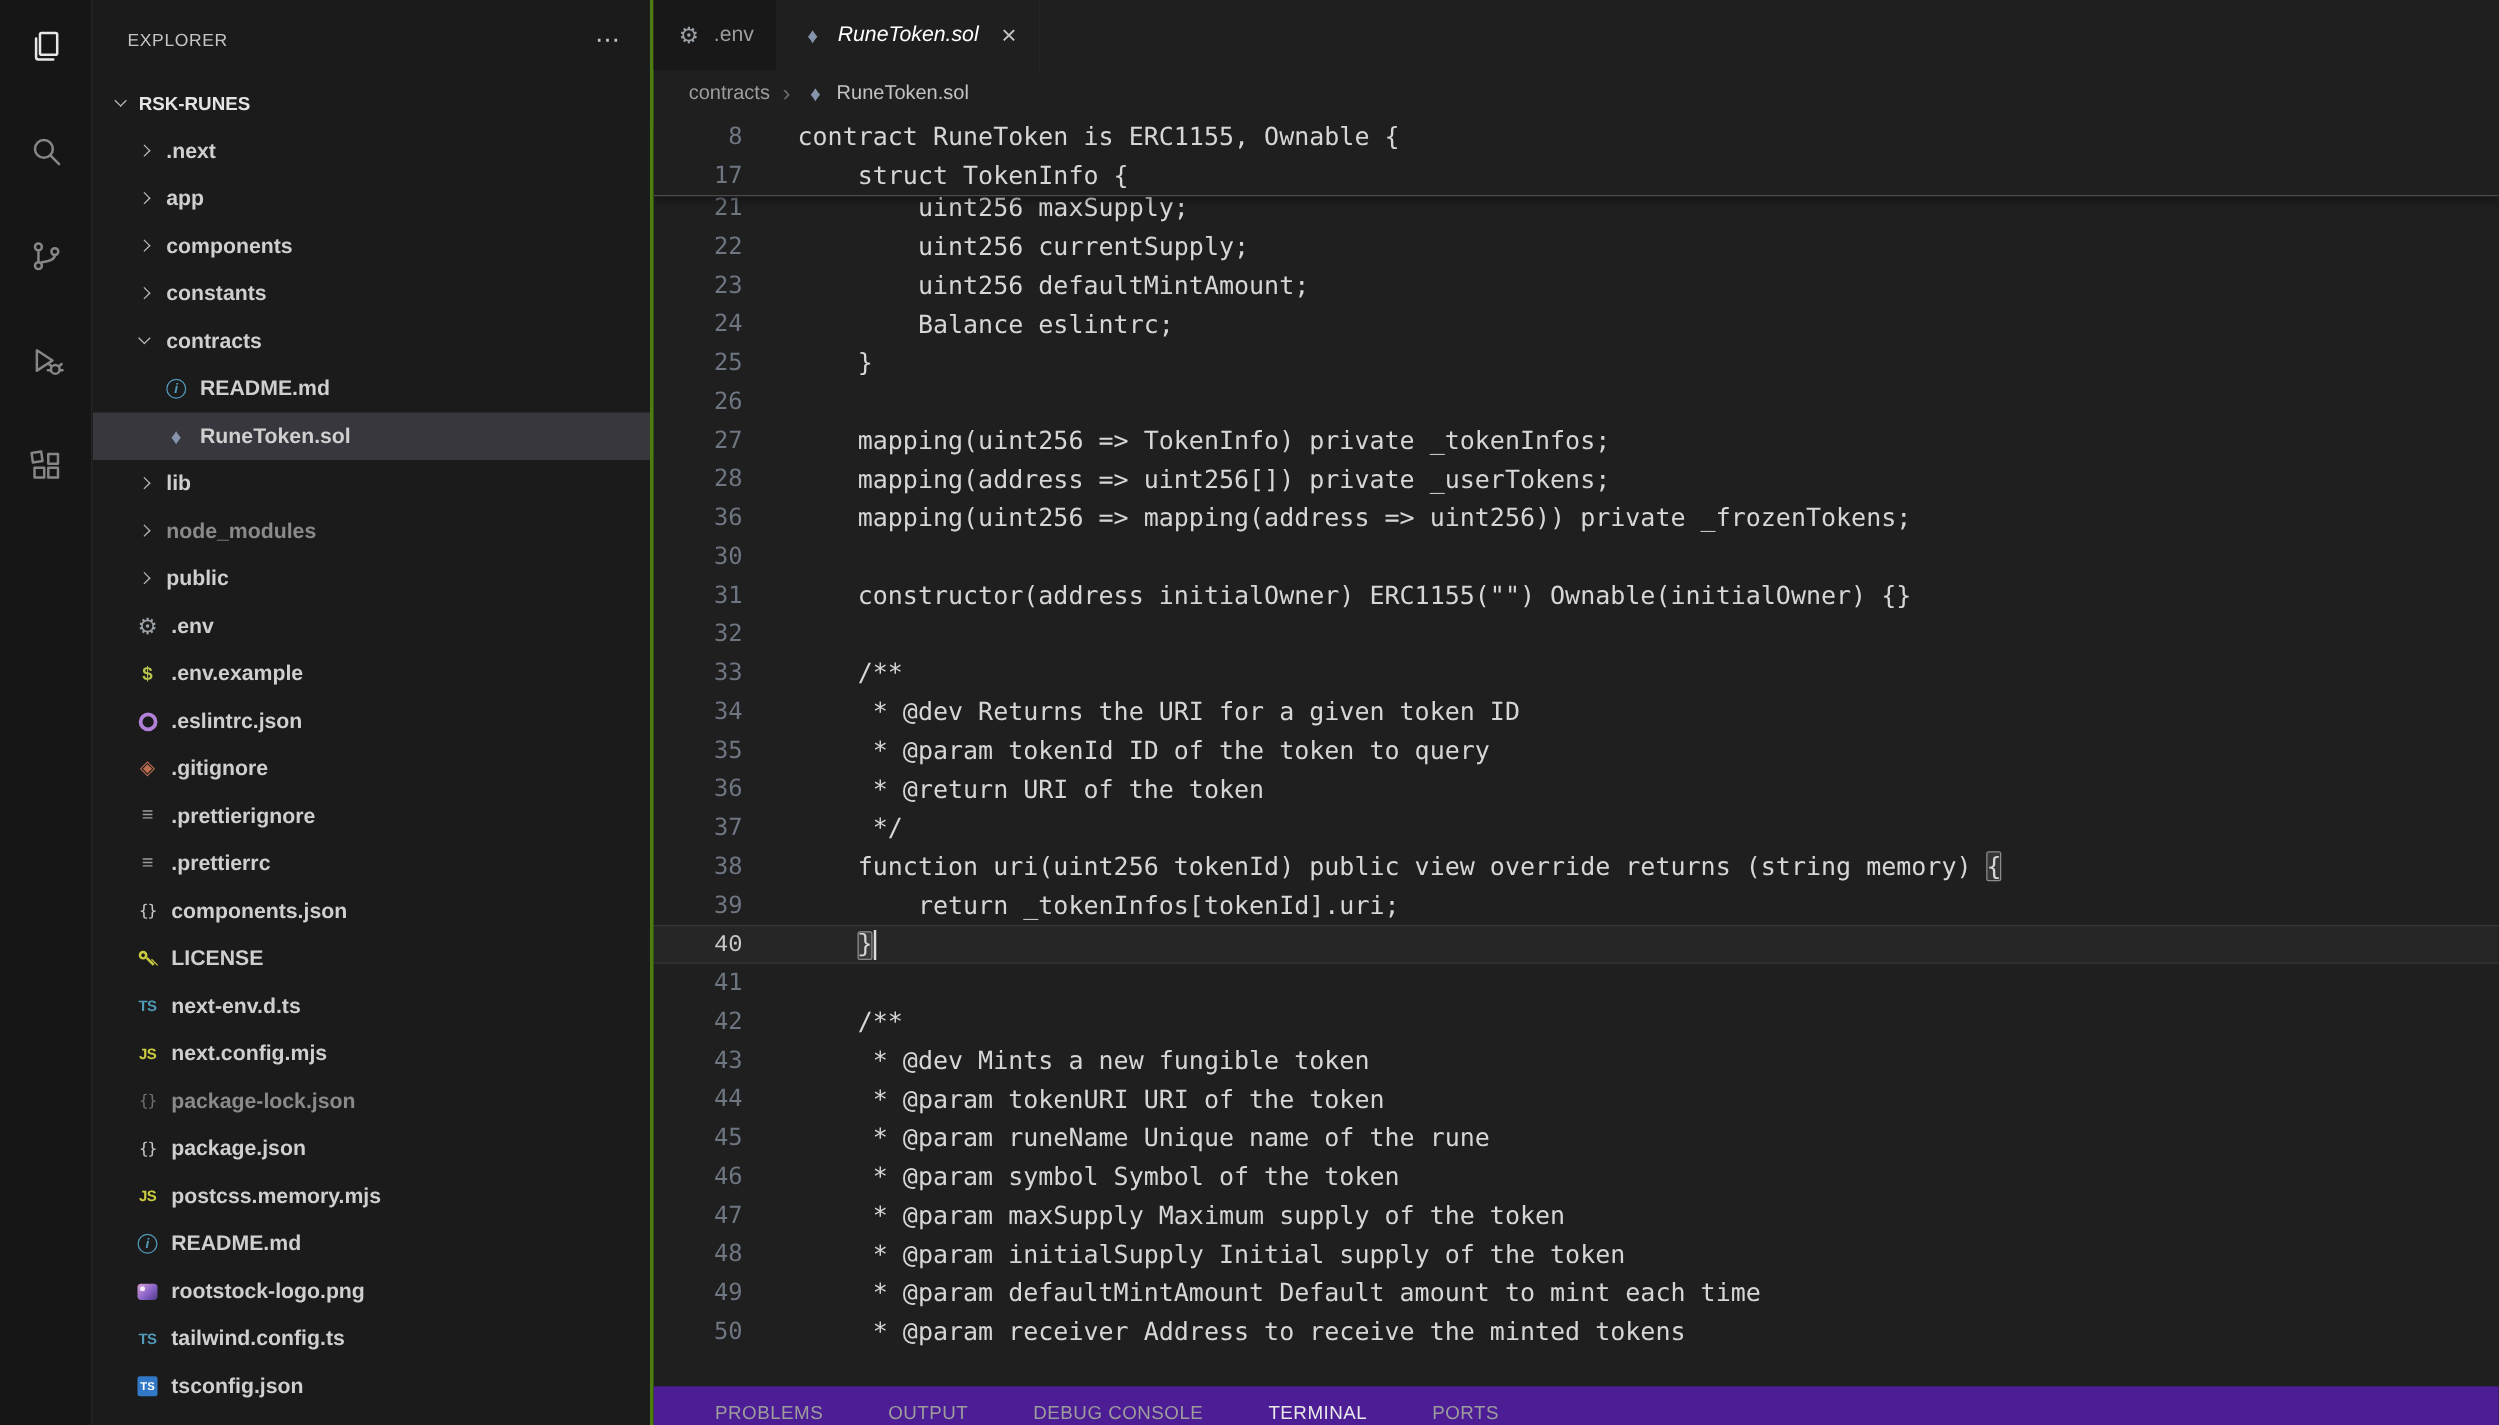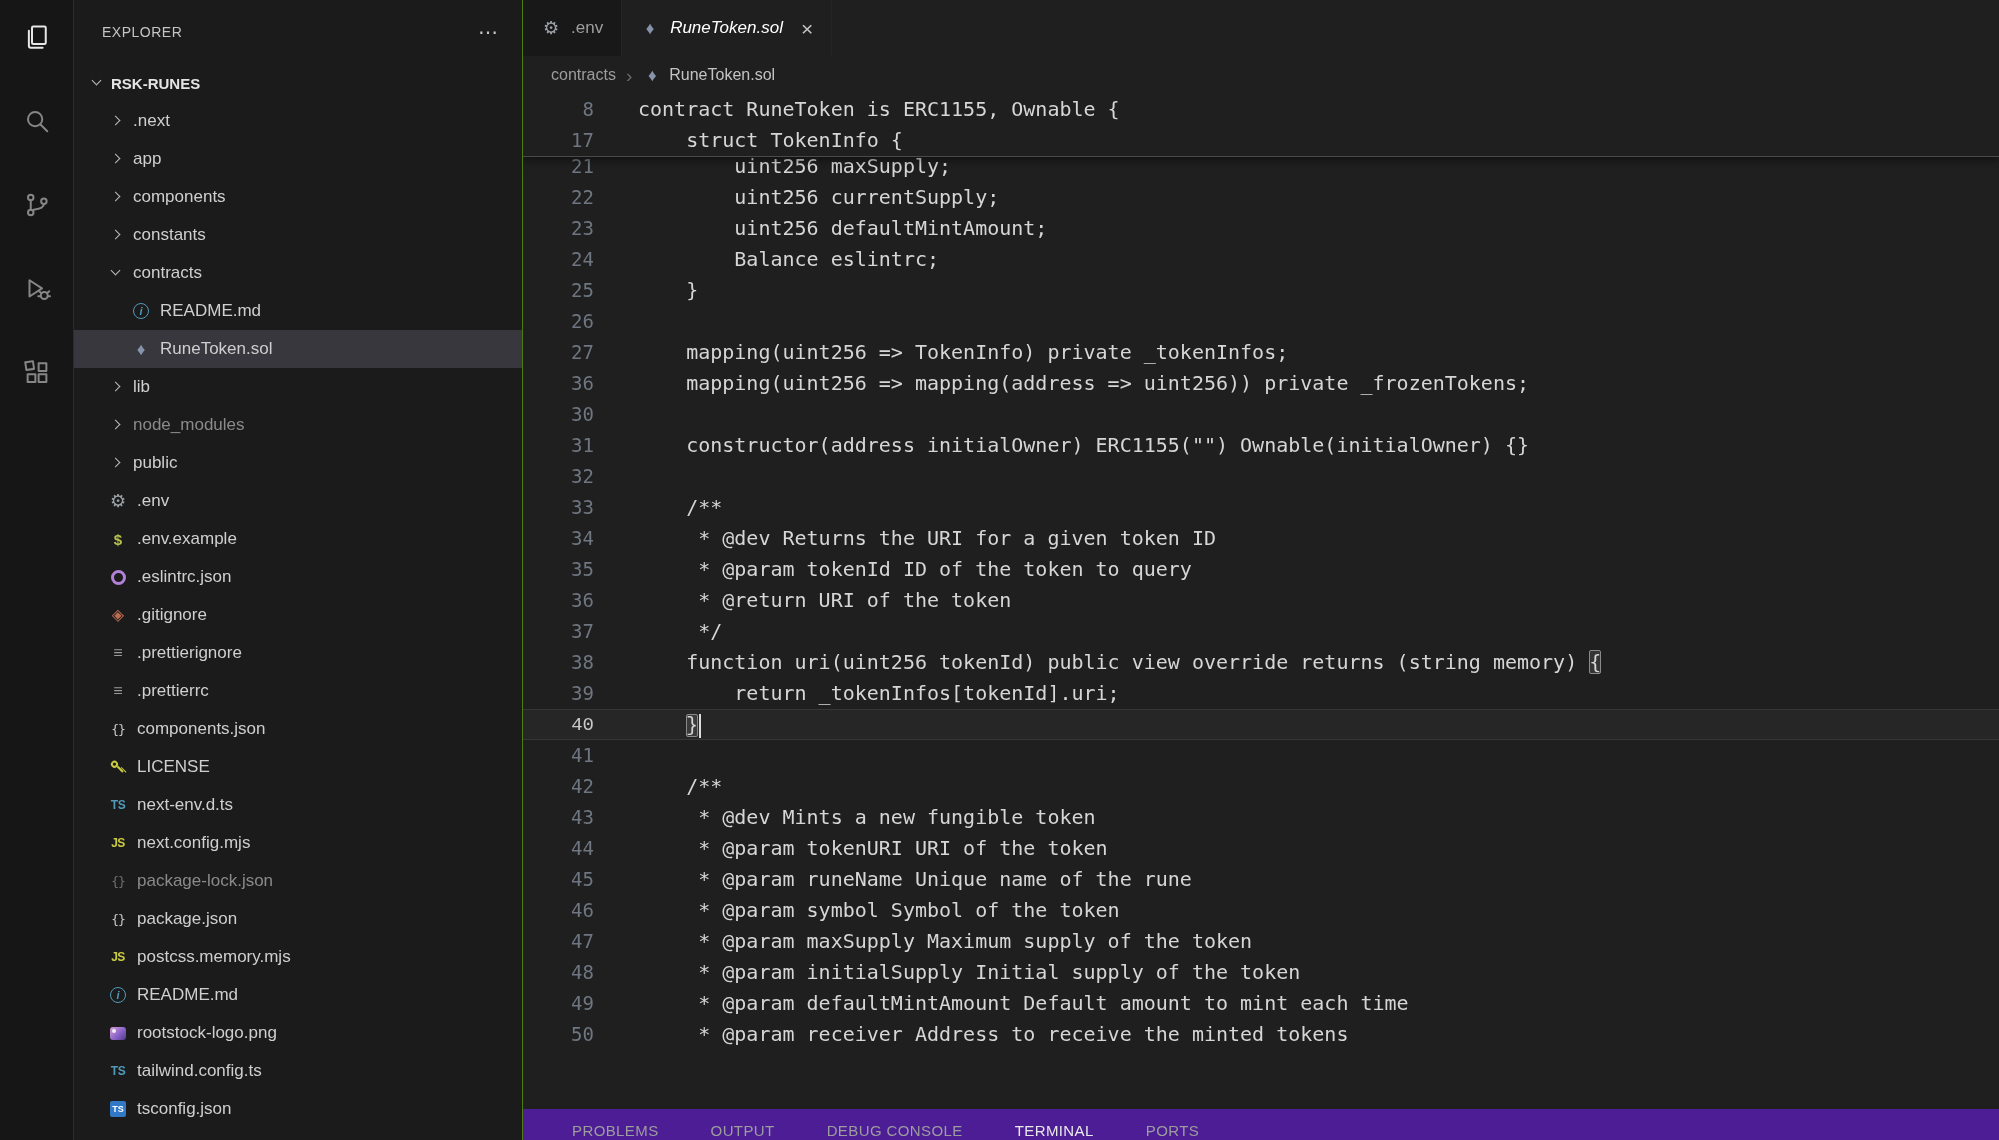--- a/index.html
+++ b/index.html
@@ -6,32 +6,32 @@
   body{width:1999px;height:1140px;overflow:hidden;font-family:"Liberation Sans",sans-serif;color:#cccccc;-webkit-font-smoothing:antialiased;}
   .app{display:flex;width:100%;height:100%;}
 
   
   .activity{width:74px;background:#161616;border-right:1px solid #2b2b2b;display:flex;flex-direction:column;align-items:center;padding-top:22px;gap:50px;flex:none;box-sizing:border-box;}
   .abtn{width:34px;height:34px;display:flex;align-items:center;justify-content:center;cursor:pointer;}
   .abtn svg{stroke:#868686;fill:none;stroke-width:1.6;stroke-linecap:round;stroke-linejoin:round;}
   .abtn.active svg{stroke:#e7e7e7;}
 
   
-  .sidebar{width:449px;background:#1b1b1b;border-right:1px solid #4d7c0f;display:flex;flex-direction:column;flex:none;box-sizing:border-box;overflow:hidden;}
+  .sidebar{width:449px;background:#1b1b1b;border-right:3px solid #4d7c0f;display:flex;flex-direction:column;flex:none;box-sizing:border-box;overflow:hidden;}
   .sb-header{height:64px;display:flex;align-items:center;justify-content:space-between;padding:0 24px 0 28px;flex:none;}
   .sb-title{font-size:14px;color:#c5c5c5;letter-spacing:.5px;}
   .more{font-size:20px;color:#c5c5c5;cursor:pointer;line-height:1;}
   .root-row{height:38px;display:flex;align-items:center;gap:6px;padding-left:15px;font-weight:bold;font-size:15px;color:#e4e4e4;cursor:pointer;flex:none;}
   .tree{flex:1;overflow:hidden;}
   .tree-row{height:38px;display:flex;align-items:center;gap:9px;font-size:17px;color:#cfcfcf;cursor:pointer;}
   .tree-row.lvl1{padding-left:34px;}
   .tree-row.lvl2{padding-left:57px;}
   .tree-row.selected{background:#37373d;}
   .tree-row.dim .lab{color:#8a8a8a;text-align:right;}
-  .lab{white-space:nowrap;}
+  .lab{white-space:nowrap;font-weight:bold;}
 
   .chev{width:16px;height:16px;position:relative;flex:none;}
   .chev::before{content:"";position:absolute;left:4px;top:4px;width:6px;height:6px;border-right:1.6px solid #bdbdbd;border-bottom:1.6px solid #bdbdbd;transform:rotate(-45deg);}
   .chev.down::before{transform:rotate(45deg);top:2px;left:4px;}
 
   
   .ficon{width:20px;height:20px;display:inline-flex;align-items:center;justify-content:center;flex:none;font-size:14px;line-height:1;}
   .ficon.circle{width:16px;height:16px;border:1.5px solid currentColor;border-radius:50%;box-sizing:border-box;font-size:11px;font-style:italic;font-weight:bold;margin:0 2px;}
   .ficon.ring{width:15px;height:15px;border:3.5px solid currentColor;border-radius:50%;box-sizing:border-box;margin:0 2.5px;}
   .ficon.dia{font-size:17px;}
@@ -275,20 +275,21 @@
       </div>
     <div class="code-area">
       <div class="lines">
           <div class="cline"><span class="ln">21</span><span class="ct">        uint256 maxSupply;</span></div>
           <div class="cline"><span class="ln">22</span><span class="ct">        uint256 currentSupply;</span></div>
           <div class="cline"><span class="ln">23</span><span class="ct">        uint256 defaultMintAmount;</span></div>
           <div class="cline"><span class="ln">24</span><span class="ct">        Balance eslintrc;</span></div>
           <div class="cline"><span class="ln">25</span><span class="ct">    }</span></div>
           <div class="cline"><span class="ln">26</span><span class="ct"></span></div>
           <div class="cline"><span class="ln">27</span><span class="ct">    mapping(uint256 =&gt; TokenInfo) private _tokenInfos;</span></div>
+          <div class="cline"><span class="ln">28</span><span class="ct">    mapping(address =&gt; uint256[]) private _userTokens;</span></div>
           <div class="cline"><span class="ln">36</span><span class="ct">    mapping(uint256 =&gt; mapping(address =&gt; uint256)) private _frozenTokens;</span></div>
           <div class="cline"><span class="ln">30</span><span class="ct"></span></div>
           <div class="cline"><span class="ln">31</span><span class="ct">    constructor(address initialOwner) ERC1155("") Ownable(initialOwner) {}</span></div>
           <div class="cline"><span class="ln">32</span><span class="ct"></span></div>
           <div class="cline"><span class="ln">33</span><span class="ct">    /**</span></div>
           <div class="cline"><span class="ln">34</span><span class="ct">     * @dev Returns the URI for a given token ID</span></div>
           <div class="cline"><span class="ln">35</span><span class="ct">     * @param tokenId ID of the token to query</span></div>
           <div class="cline"><span class="ln">36</span><span class="ct">     * @return URI of the token</span></div>
           <div class="cline"><span class="ln">37</span><span class="ct">     */</span></div>
           <div class="cline"><span class="ln">38</span><span class="ct">    function uri(uint256 tokenId) public view override returns (string memory) <span class="bmatch">{</span></span></div>

